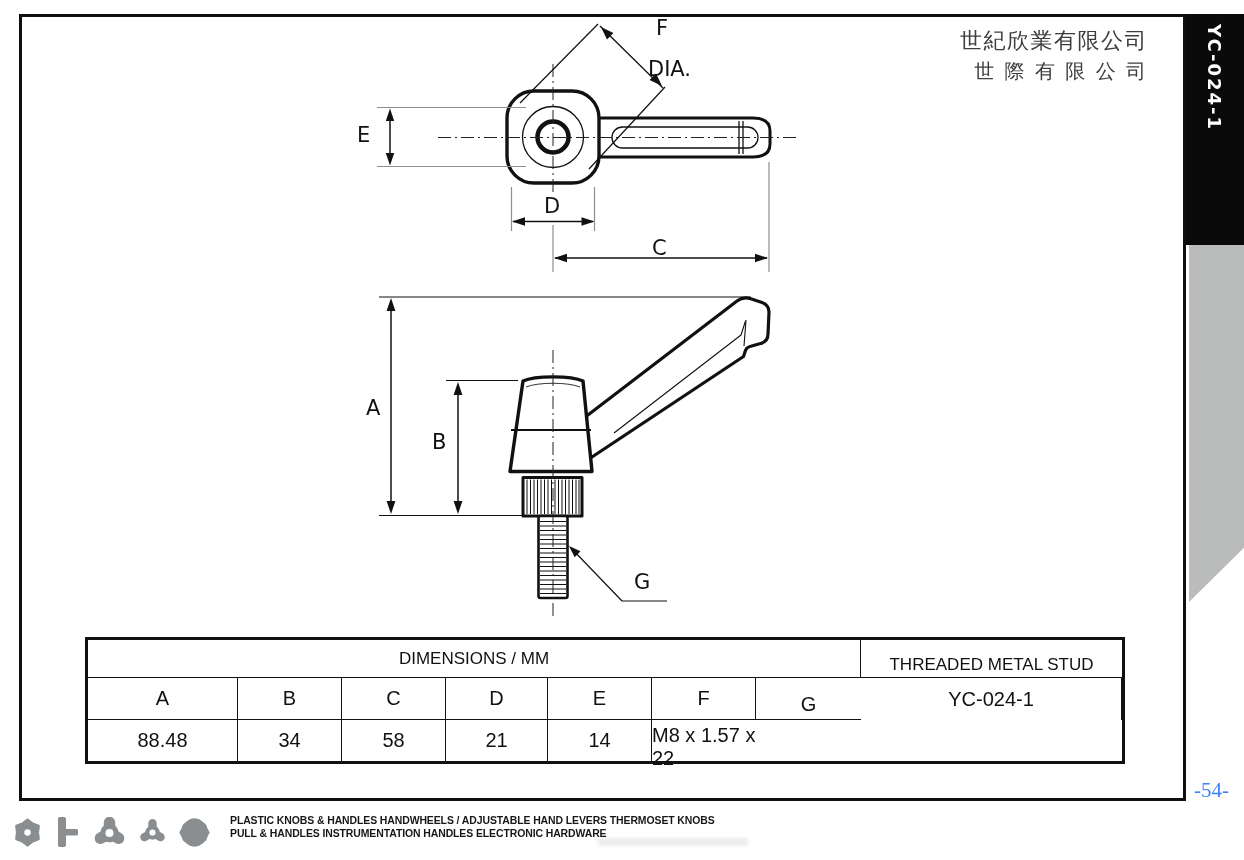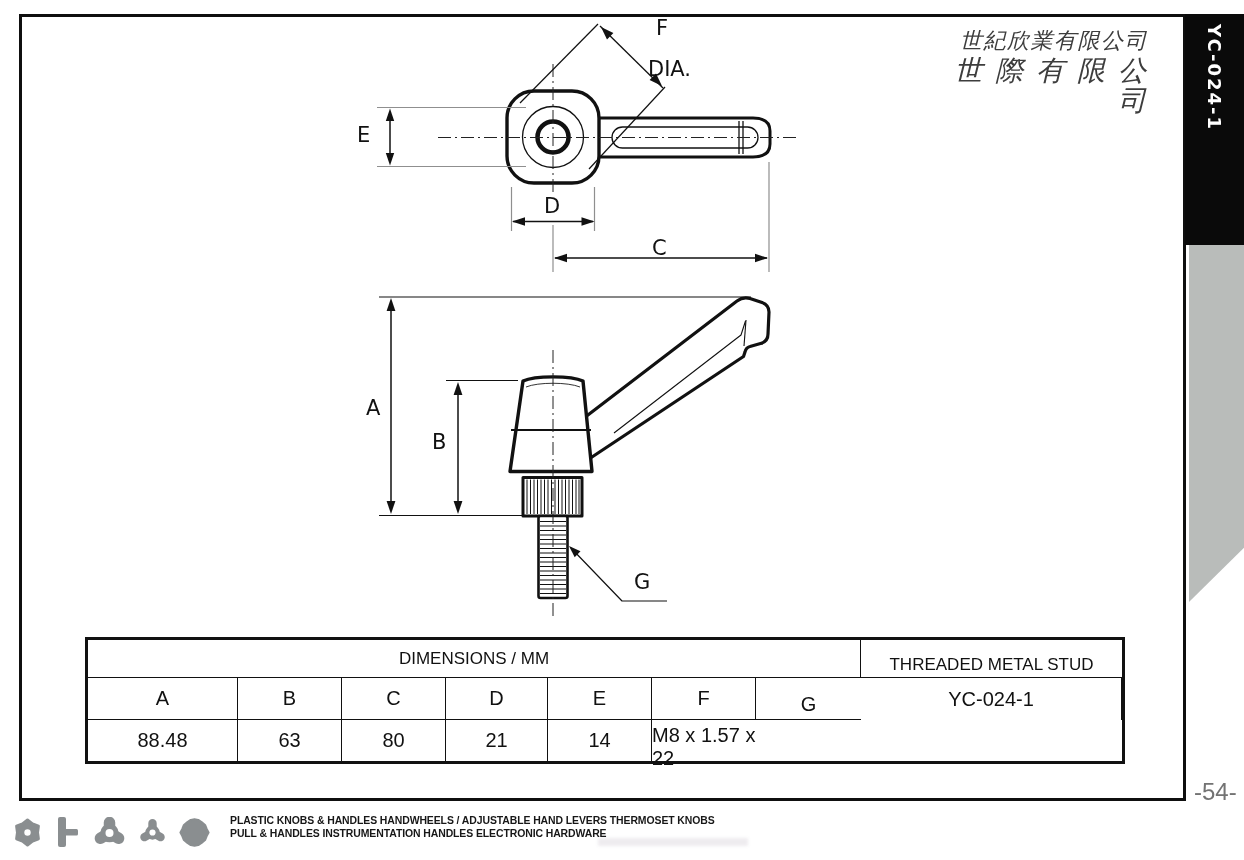--- a/index.html
+++ b/index.html
@@ -7,25 +7,25 @@
         font-family:"Liberation Sans",sans-serif;color:#111;}
   .frame{position:absolute;left:19px;top:14px;width:1167px;height:787px;
          border:3px solid #0f0f0f;box-sizing:border-box;background:transparent;}
   .side-tab{position:absolute;left:1185px;top:14px;width:59px;height:231px;background:#0a0a0a;
             display:flex;justify-content:center;}
   .side-tab span{writing-mode:vertical-rl;color:#fff;font-weight:bold;font-size:18px;
                  letter-spacing:2px;padding-top:10px;font-family:"DejaVu Sans",sans-serif;}
   .page-curl{position:absolute;left:1189px;top:245px;width:55px;height:357px;background:#b9bcba;
              clip-path:polygon(0% 0%,100% 0%,100% 84.8%,0% 100%);}
   .company{position:absolute;left:954px;top:26px;width:194px;text-align:right;color:#3d3d3d;
-           font-family:"DejaVu Sans",sans-serif;font-style:italic;}
+           font-family:"DejaVu Sans",sans-serif;}
   .company .l1{font-size:22px;letter-spacing:1.5px;line-height:30px;}
-  .company .l2{font-size:28px;letter-spacing:2px;line-height:30px;text-align:right;}
-  .page-num{position:absolute;left:1194px;top:778px;font-size:24px;color:#737373;
-            font-family:Liberation Sans, sans-serif;}
+  .company .l2{font-size:20px;letter-spacing:2px;line-height:30px;text-align:right;}
+  .page-num{position:absolute;left:1194px;top:778px;font-size:21px;color:#3b82f6;
+            font-family:Liberation Serif, serif;}
   .drawing-svg{position:absolute;left:0;top:0;width:1244px;height:860px;}
   .dim-label{position:absolute;font-size:21px;color:#111;font-family:"DejaVu Sans",sans-serif;}
   
   .spec-table{position:absolute;left:85px;top:637px;width:1040px;height:127px;box-sizing:border-box;
               border:3px solid #111;background:#fff;display:grid;
               grid-template-columns:150px 104px 104px 102px 104px 104px 105px 1fr;
               grid-template-rows:38px 42px 41px;}
   .cell{display:flex;align-items:center;justify-content:center;box-sizing:border-box;
         border-right:1.5px solid #111;border-bottom:1.5px solid #111;font-size:20px;}
   .cell.last-col{border-right:none;margin-top:12px;}
@@ -143,22 +143,22 @@
     <div class="cell">A</div>
     <div class="cell">B</div>
     <div class="cell">C</div>
     <div class="cell">D</div>
     <div class="cell">E</div>
     <div class="cell">F</div>
     <div class="cell last-col">G</div>
 
     <div class="cell last-row">YC-024-1</div>
     <div class="cell last-row">88.48</div>
-    <div class="cell last-row">63</div>
-    <div class="cell last-row">80</div>
+    <div class="cell last-row">34</div>
+    <div class="cell last-row">58</div>
     <div class="cell last-row">21</div>
     <div class="cell last-row">14</div>
     <div class="cell last-row last-col">M8 x 1.57 x 22</div>
   </div>
 
   <div class="page-num">-54-</div>
 
   <div class="footer-icons">
     <svg width="29" height="29" viewBox="-15 -15 30 30">
       <polygon points="0,-13 -5.2,-9 -11.3,-6.5 -10.4,0 -11.3,6.5 -5.2,9 0,13 5.2,9 11.3,6.5 10.4,0 11.3,-6.5 5.2,-9" fill="#8a8e90" stroke="#8a8e90" stroke-width="3" stroke-linejoin="round"></polygon>

